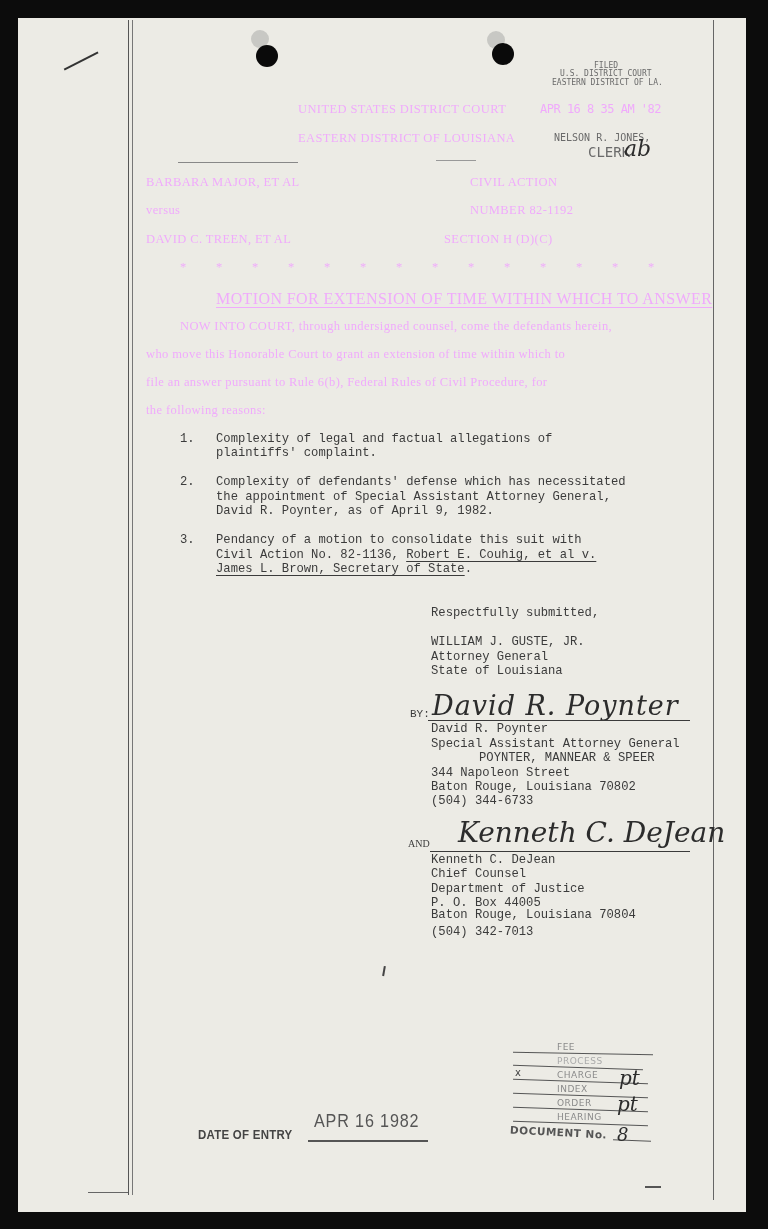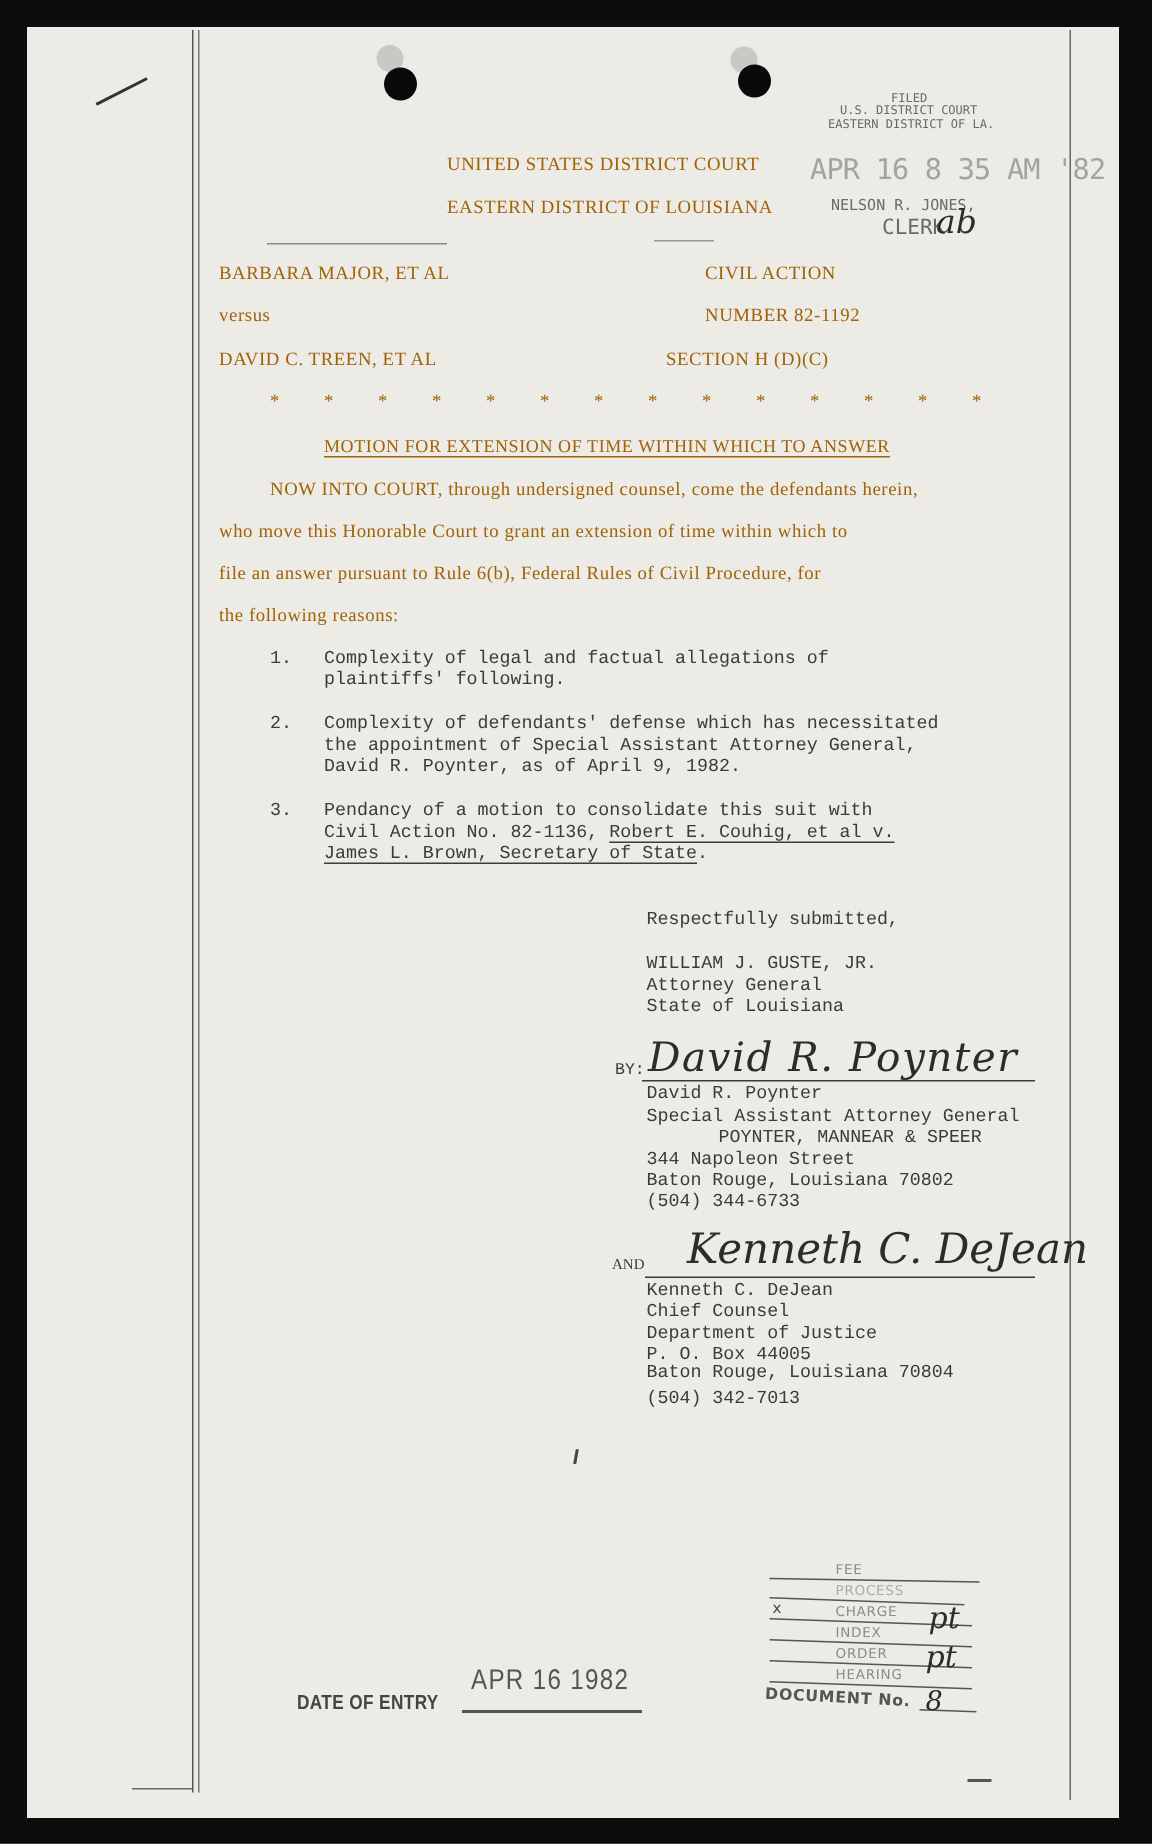--- a/index.html
+++ b/index.html
@@ -3,21 +3,21 @@
 <meta charset="utf-8">
 <style>
   * { box-sizing: border-box; margin: 0; padding: 0; }
   html, body { width: 768px; height: 1229px; background: #0c0c0c; overflow: hidden; }
   body { position: relative; font-family: "Liberation Mono", "DejaVu Sans Mono", monospace; color: #3a3a3a; }
   .paper {
     position: absolute; left: 18px; top: 18px; width: 728px; height: 1194px;
     background: #ecebe5;
   }
   .abs { position: absolute; white-space: nowrap; }
-  .doc-text { font-family: "Liberation Serif", "DejaVu Serif", serif; font-size: 12.5px; color: #a16207; letter-spacing: 0.4px; }
+  .doc-text { font-family: "Liberation Serif", "DejaVu Serif", serif; font-size: 12.5px; color: #f0abfc; letter-spacing: 0.4px; }
   .mono { font-family: "Liberation Mono", "DejaVu Sans Mono", monospace; font-size: 12.2px; color: #3b3b3b; }
   .rule-v { position: absolute; width: 1px; background: #555; }
   .hole { position: absolute; width: 22px; height: 22px; border-radius: 50%; background: #0a0a0a; }
   .hole-ghost { position: absolute; width: 18px; height: 18px; border-radius: 50%; background: #c8c8c4; }
   .underline { text-decoration: underline; text-underline-offset: 3px; }
   .stamp { font-family: "DejaVu Sans Mono", monospace; color: #6a6a6a; }
   .sig { font-family: "DejaVu Serif", serif; font-style: italic; color: #2c2c2c; }
   .sig-line { position: absolute; height: 1px; background: #3a3a3a; }
   .stars span { display: inline-block; width: 36px; text-align: left; }
   .dock-line { position: absolute; height: 1px; background: #555; }
@@ -41,47 +41,47 @@
 
 <div class="abs doc-text" style="left:298px;top:102px;">UNITED STATES DISTRICT COURT</div>
 <div class="abs doc-text" style="left:298px;top:131px;">EASTERN DISTRICT OF LOUISIANA</div>
 <div class="abs" style="left:178px;top:162px;width:120px;height:1px;background:#888;"></div>
 <div class="abs" style="left:436px;top:160px;width:40px;height:1px;background:#999;"></div>
 
 <div class="abs stamp" style="left:548px;top:58px;width:130px;height:110px;">
   <div class="abs" style="left:46px;top:3px;font-size:8px;">FILED</div>
   <div class="abs" style="left:12px;top:11px;font-size:8px;">U.S. DISTRICT COURT</div>
   <div class="abs" style="left:4px;top:20px;font-size:8px;">EASTERN DISTRICT OF LA.</div>
-  <div class="abs" style="left:-8px;top:44px;font-size:19px;color:#a3a3a3;letter-spacing:-0.5px;">APR 16  8 35 AM '82</div>
+  <div class="abs" style="left:-8px;top:44px;font-size:12px;color:#f0abfc;letter-spacing:-0.5px;">APR 16  8 35 AM '82</div>
   <div class="abs" style="left:6px;top:74px;font-size:10px;">NELSON R. JONES,</div>
   <div class="abs" style="left:40px;top:86px;font-size:14px;">CLERK</div>
   <div class="abs sig" style="left:76px;top:78px;font-size:22px;">ab</div>
 </div>
 
 <div class="abs doc-text" style="left:146px;top:175px;">BARBARA MAJOR, ET AL</div>
 <div class="abs doc-text" style="left:146px;top:203px;">versus</div>
 <div class="abs doc-text" style="left:146px;top:232px;">DAVID C. TREEN, ET AL</div>
 <div class="abs doc-text" style="left:470px;top:175px;">CIVIL ACTION</div>
 <div class="abs doc-text" style="left:470px;top:203px;">NUMBER 82-1192</div>
 <div class="abs doc-text" style="left:444px;top:232px;">SECTION H (D)(C)</div>
 
 <div class="abs doc-text stars" style="left:180px;top:260px;">
   <span>*</span><span>*</span><span>*</span><span>*</span><span>*</span><span>*</span><span>*</span><span>*</span><span>*</span><span>*</span><span>*</span><span>*</span><span>*</span><span>*</span>
 </div>
 
-<div class="abs doc-text underline" style="left:216px;top:290px;font-size:12px;">MOTION FOR EXTENSION OF TIME WITHIN WHICH TO ANSWER</div>
+<div class="abs doc-text underline" style="left:216px;top:290px;font-size:16px;">MOTION FOR EXTENSION OF TIME WITHIN WHICH TO ANSWER</div>
 
 <div class="abs doc-text" style="left:180px;top:319px;">NOW INTO COURT, through undersigned counsel, come the defendants herein,</div>
 <div class="abs doc-text" style="left:146px;top:347px;">who move this Honorable Court to grant an extension of time within which to</div>
 <div class="abs doc-text" style="left:146px;top:375px;">file an answer pursuant to Rule 6(b), Federal Rules of Civil Procedure, for</div>
 <div class="abs doc-text" style="left:146px;top:403px;">the following reasons:</div>
 
 <div class="abs mono" style="left:180px;top:432px;">1.</div>
 <div class="abs mono" style="left:216px;top:432px;">Complexity of legal and factual allegations of</div>
-<div class="abs mono" style="left:216px;top:446px;">plaintiffs' following.</div>
+<div class="abs mono" style="left:216px;top:446px;">plaintiffs' complaint.</div>
 
 <div class="abs mono" style="left:180px;top:475px;">2.</div>
 <div class="abs mono" style="left:216px;top:475px;">Complexity of defendants' defense which has necessitated</div>
 <div class="abs mono" style="left:216px;top:490px;">the appointment of Special Assistant Attorney General,</div>
 <div class="abs mono" style="left:216px;top:504px;">David R. Poynter, as of April 9, 1982.</div>
 
 <div class="abs mono" style="left:180px;top:533px;">3.</div>
 <div class="abs mono" style="left:216px;top:533px;">Pendancy of a motion to consolidate this suit with</div>
 <div class="abs mono" style="left:216px;top:548px;">
   <span>Civil Action No. 82-1136, </span><span class="underline">Robert E. Couhig, et al v.</span>

